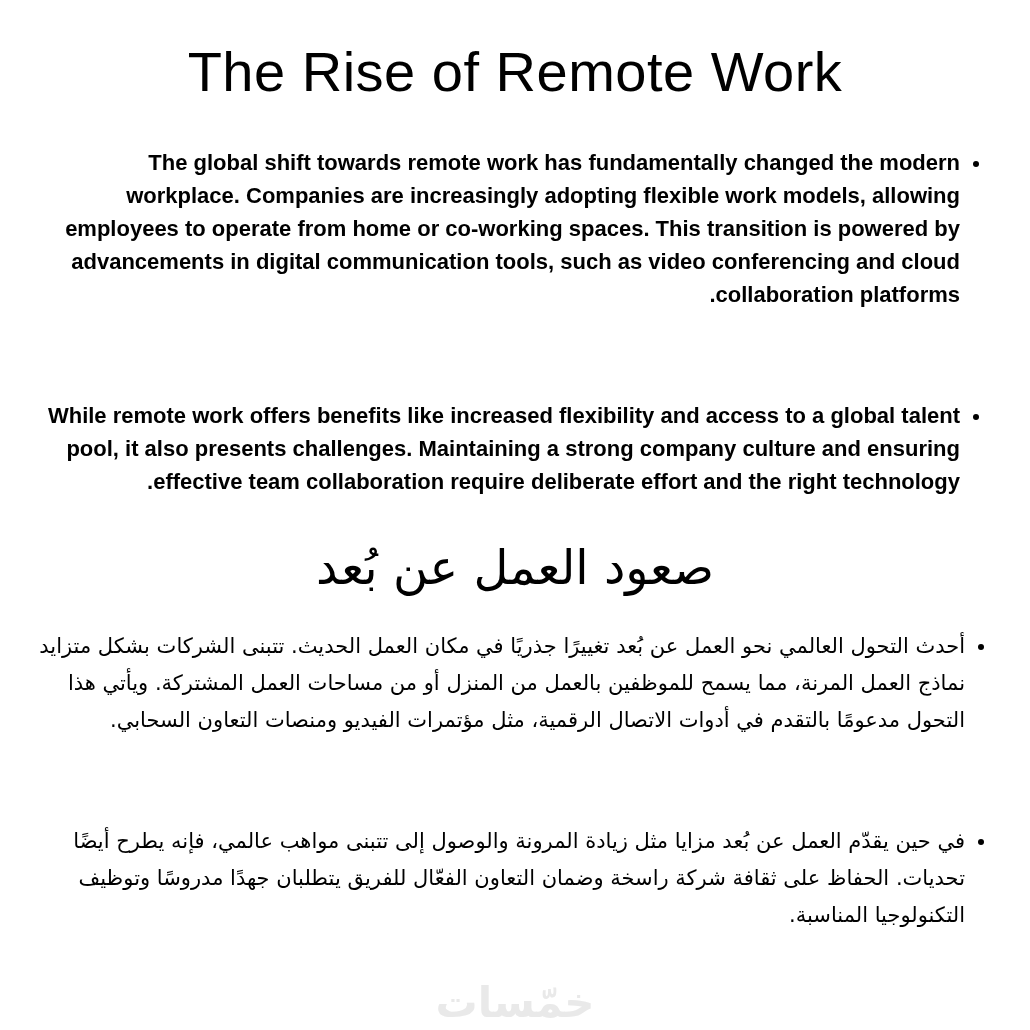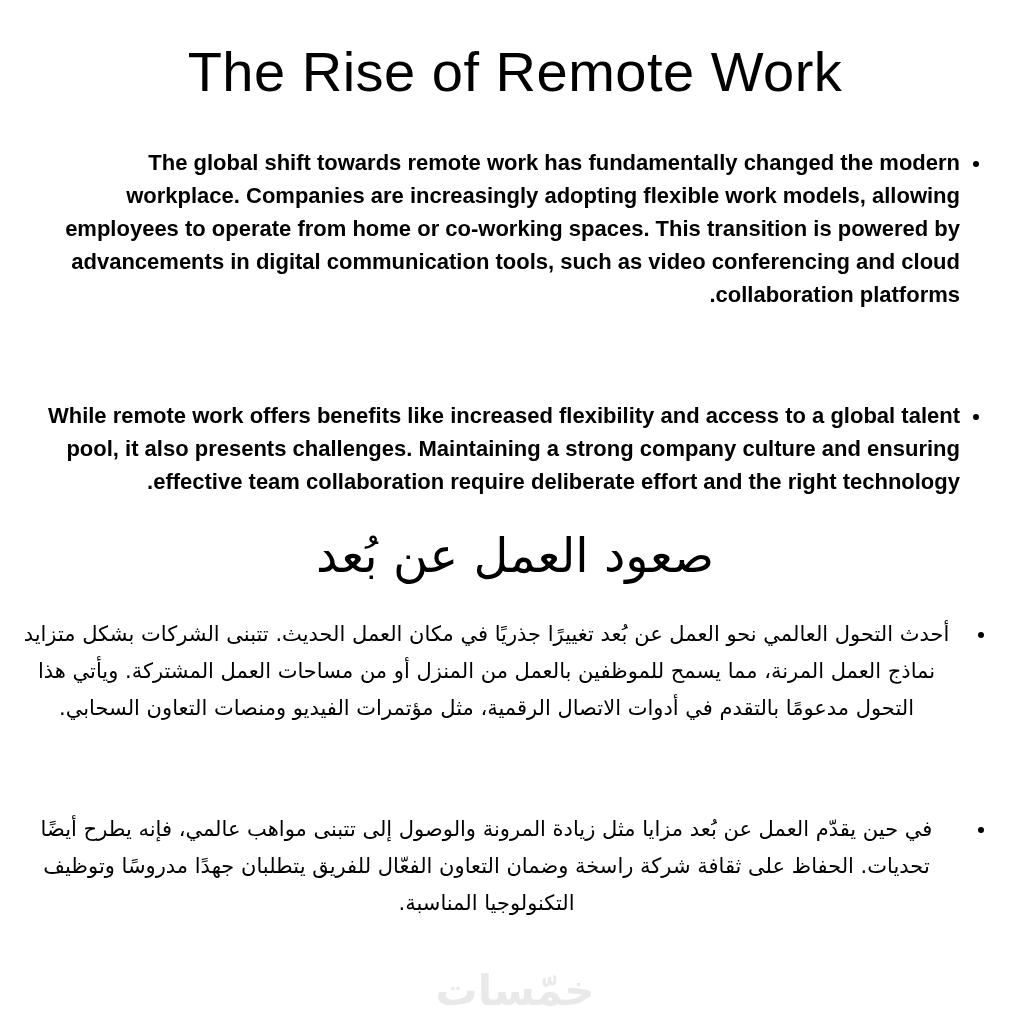--- a/index.html
+++ b/index.html
@@ -46,36 +46,36 @@
     font-size: 22px;
     font-weight: 700;
     line-height: 33px;
     text-align: right;
     font-family: "Liberation Sans", sans-serif;
   }
   ul.en-list li + li {
     margin-top: 88px;
   }
   .ar-title {
-    margin: 24px 0 0 0;
+    margin: 36px 0 0 0;
     font-size: 48px;
     font-weight: 400;
     line-height: 1.4;
     text-align: center;
     direction: rtl;
     font-family: "DejaVu Sans", sans-serif;
   }
   ul.ar-list {
     direction: rtl;
     margin: 26px 25px 0 8px;
     padding: 0 40px 0 0;
     font-size: 21px;
     font-weight: 400;
     line-height: 37px;
-    text-align: center;
+    text-align: right;
     font-family: "DejaVu Sans", sans-serif;
   }
   ul.ar-list li + li {
     margin-top: 84px;
   }
   .watermark {
     margin-top: 44px;
     text-align: center;
     direction: rtl;
     font-size: 42px;

